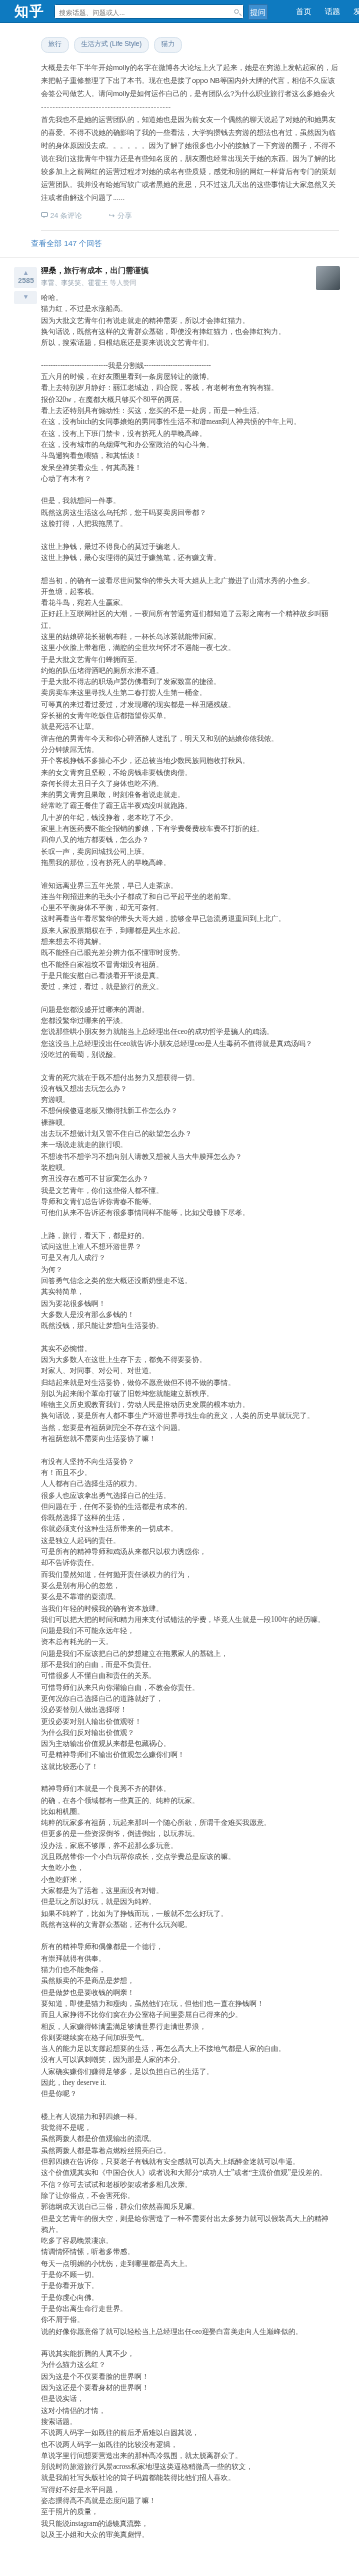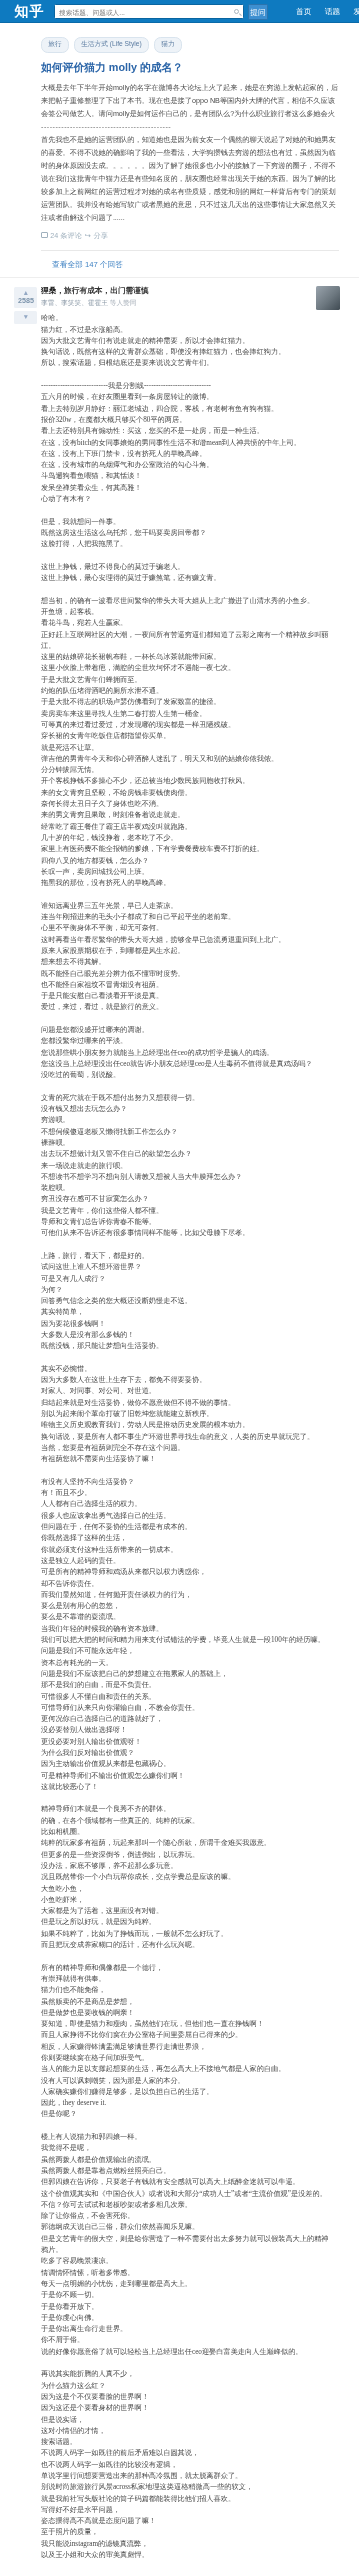--- a/index.html
+++ b/index.html
@@ -19,21 +19,21 @@
   .nav { position:absolute; left:296px; top:0; height:23px; display:flex; gap:13.4px; align-items:center; }
   .nav span { color:#fff; font-size:7.7px; white-space:nowrap; cursor:pointer; }
 
   
   .q-wrap { padding:14.4px 20.6px 0 41px; }
   .topics { display:flex; gap:5.2px; margin-bottom:8.2px; }
   .topic { background:#eef3f8; border:0.5px solid #d9e4ee; color:#5a7ba0; font-size:6.7px; padding:2.1px 6.2px; border-radius:6.7px; cursor:pointer; white-space:nowrap; }
   .q-title { font-size:10.8px; font-weight:bold; color:#2b65a8; margin-bottom:6.2px; }
   .q-desc { font-size:7.2px; color:#4a4a4a; line-height:13px; }
   .q-desc .dashline { color:#666; letter-spacing:0.5px; }
-  .q-actions { margin:7.2px 0 9.3px 0; color:#9fb0bd; font-size:7.2px; display:flex; gap:3px; }
+  .q-actions { margin:7.2px 0 9.3px 0; color:#9fb0bd; font-size:7.2px; display:flex; gap:27px; }
   .q-actions .act { cursor:pointer; }
   .sect-rule { border-top:0.5px solid #e8e8e8; margin:0 0 0 0; }
   .view-all { display:inline-block; margin:8.2px 0 7.2px 0; color:#4284c4; font-size:7.7px; cursor:pointer; text-decoration:none; }
 
   
   .answer1 { position:relative; padding:8.2px 28px 0 41px; }
   .vote-col { position:absolute; left:14.4px; top:9.3px; width:23px; text-align:center; }
   .vote-up { background:#edf1f6; border-radius:1.5px; padding:2.6px 0 2.1px 0; cursor:pointer; }
   .vote-up .arr { color:#93a8c4; font-size:6.7px; line-height:6.7px; }
   .vote-count { color:#7b93ab; font-size:7.2px; font-weight:bold; line-height:9.3px; }
@@ -71,34 +71,33 @@
         <span>发现</span>
       </div>
   </div>
 
   <div class="q-wrap">
     <div class="topics">
         <span class="topic">旅行</span>
         <span class="topic">生活方式 (Life Style)</span>
         <span class="topic">猫力</span>
       </div>
-    <h1 class="q-title">如何评价猫力 molly 的成名？</h1>
     <div class="q-desc">
       <p>大概是去年下半年开始molly的名字在微博各大论坛上火了起来，她是在穷游上发帖起家的，后来把帖子重修整理了下出了本书。现在也是接了oppo NB等国内外大牌的代言，相信不久应该会签公司做艺人。请问molly是如何运作自己的，是有团队么?为什么职业旅行者这么多她会火</p>
       <p class="dashline">---------------------------------------------</p>
       <p>首先我也不是她的运营团队的，知道她也是因为前女友一个偶然的聊天说起了对她的和她男友的喜爱。不得不说她的确影响了我的一些看法，大学狗攒钱去穷游的想法也有过，虽然因为临时的身体原因没去成。。。。。。因为了解了她很多也小小的接触了一下穷游的圈子，不得不说在我们这批青年中猫力还是有些知名度的，朋友圈也经常出现关于她的东西。因为了解的比较多加上之前网红的运营过程才对她的成名有些质疑，感觉和别的网红一样背后有专门的策划运营团队。我并没有给她写软广或者黑她的意思，只不过这几天出的这些事情让大家忽然又关注或者曲解这个问题了......</p>
     </div>
     <div class="q-actions">
         <span class="act"><i class="ic comment-icon"></i><span>24 条评论</span></span>
         <span class="act"><i class="ic share-icon"></i><span>分享</span></span>
       </div>
   </div>
 
   <div class="sect-rule" style="margin:0 20.6px 0 41px;"></div>
-  <div style="padding-left:52px;">
+  <div style="padding-left:31px;">
     <a class="view-all">查看全部 147 个回答</a>
   </div>
   <div class="sect-rule" style="margin:0 0 0 0; border-color:#eee;"></div>
 
   <div class="answer1">
     <div class="vote-col">
       <div class="vote-up">
         <div class="arr">▲</div>
         <div class="vote-count">2585</div>
       </div>
@@ -250,21 +249,21 @@
         <div class="ans-line">比如相机圈。</div>
         <div class="ans-line">纯粹的玩家多有祖荫，玩起来那叫一个随心所欲，所谓千金难买我愿意。</div>
         <div class="ans-line">但更多的是一些资深倒爷，倒进倒出，以玩养玩。</div>
         <div class="ans-line">没办法，家底不够厚，养不起那么多玩意。</div>
         <div class="ans-line">况且既然带你一个小白玩帮你成长，交点学费总是应该的嘛。</div>
         <div class="ans-line">大鱼吃小鱼，</div>
         <div class="ans-line">小鱼吃虾米，</div>
         <div class="ans-line">大家都是为了活着，这里面没有对错。</div>
         <div class="ans-line">但是玩之所以好玩，就是因为纯粹。</div>
         <div class="ans-line">如果不纯粹了，比如为了挣钱而玩，一般就不怎么好玩了。</div>
-        <div class="ans-line">而且把玩变成养家糊口的活计，还有什么玩兴呢。</div>
+        <div class="ans-line">既然有这样的文青群众基础，还有什么玩兴呢。</div>
         <div class="ans-line blank"></div>
         <div class="ans-line">所有的精神导师和偶像都是一个德行，</div>
         <div class="ans-line">有崇拜就得有供奉。</div>
         <div class="ans-line">猫力们也不能免俗，</div>
         <div class="ans-line">虽然贩卖的不是商品是梦想，</div>
         <div class="ans-line">但是做梦也是要收钱的啊亲！</div>
         <div class="ans-line">要知道，即使是猫力和瘦肉，虽然他们在玩，但他们也一直在挣钱啊！</div>
         <div class="ans-line">而且人家挣得不比你们窝在办公室格子间里委屈自己得来的少。</div>
         <div class="ans-line">相反，人家赚得钵满盂满足够满世界行走满世界浪，</div>
         <div class="ans-line">你则要继续窝在格子间加班受气。</div>

